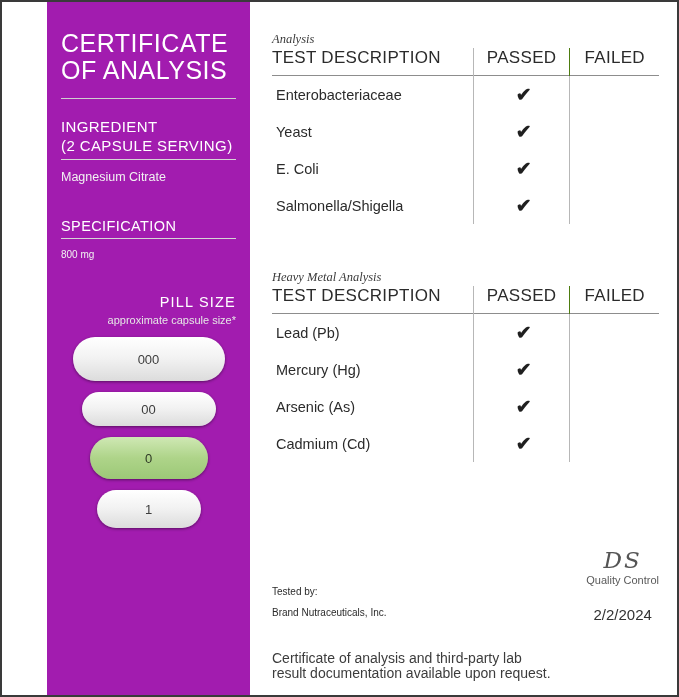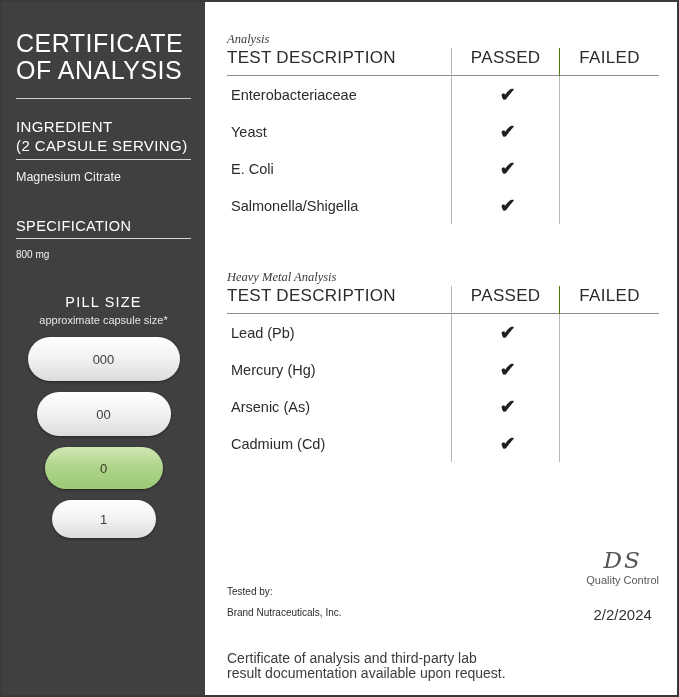--- a/index.html
+++ b/index.html
@@ -20,25 +20,26 @@
     height: 697px;
     box-sizing: border-box;
     border: 2px solid #3a3a3a;
     background: #ffffff;
     display: flex;
   }
   
   .sidebar {
     width: 203px;
     flex: 0 0 203px;
-    background: #404040;
+    background: #a21caf;
     color: #ffffff;
     box-sizing: border-box;
     padding: 22px 14px 10px 14px;
     position: relative;
+    margin-left: 45px;
   }
   .coa-title {
     font-size: 25px;
     letter-spacing: 0.5px;
     line-height: 27px;
     font-weight: 400;
     color: #ffffff;
     margin: 6px 0 0 0;
   }
   .coa-title .l2 { display: block; }
@@ -71,21 +72,21 @@
     margin-top: 34px;
     color: #ffffff;
   }
   .spec-body {
     font-size: 10px;
     margin-top: 10px;
     color: #f2f2f2;
   }
   .pill-block {
     margin-top: 34px;
-    text-align: center;
+    text-align: right;
   }
   .pill-title {
     font-size: 14.5px;
     letter-spacing: 1.2px;
     color: #ffffff;
   }
   .pill-sub {
     font-size: 11px;
     color: #e6e6e6;
     margin-top: 4px;
@@ -95,21 +96,21 @@
     border-radius: 999px;
     display: flex;
     align-items: center;
     justify-content: center;
     font-size: 13px;
     color: #3d3d3d;
     background: linear-gradient(180deg, #ffffff 0%, #f2f2f2 48%, #dcdcdc 100%);
     box-shadow: 0 1px 3px rgba(0,0,0,0.45);
   }
   .pill.p000 { width: 152px; height: 44px; }
-  .pill.p00  { width: 134px; height: 44px; }
+  .pill.p00  { width: 134px; height: 34px; }
   .pill.p0   { width: 118px; height: 42px;
     background: linear-gradient(180deg, #cfe8b4 0%, #aed489 50%, #9cc877 100%);
     color: #2f3a26; }
   .pill.p1   { width: 104px; height: 38px; }
 
   
   .content {
     flex: 1 1 auto;
     position: relative;
     box-sizing: border-box;

